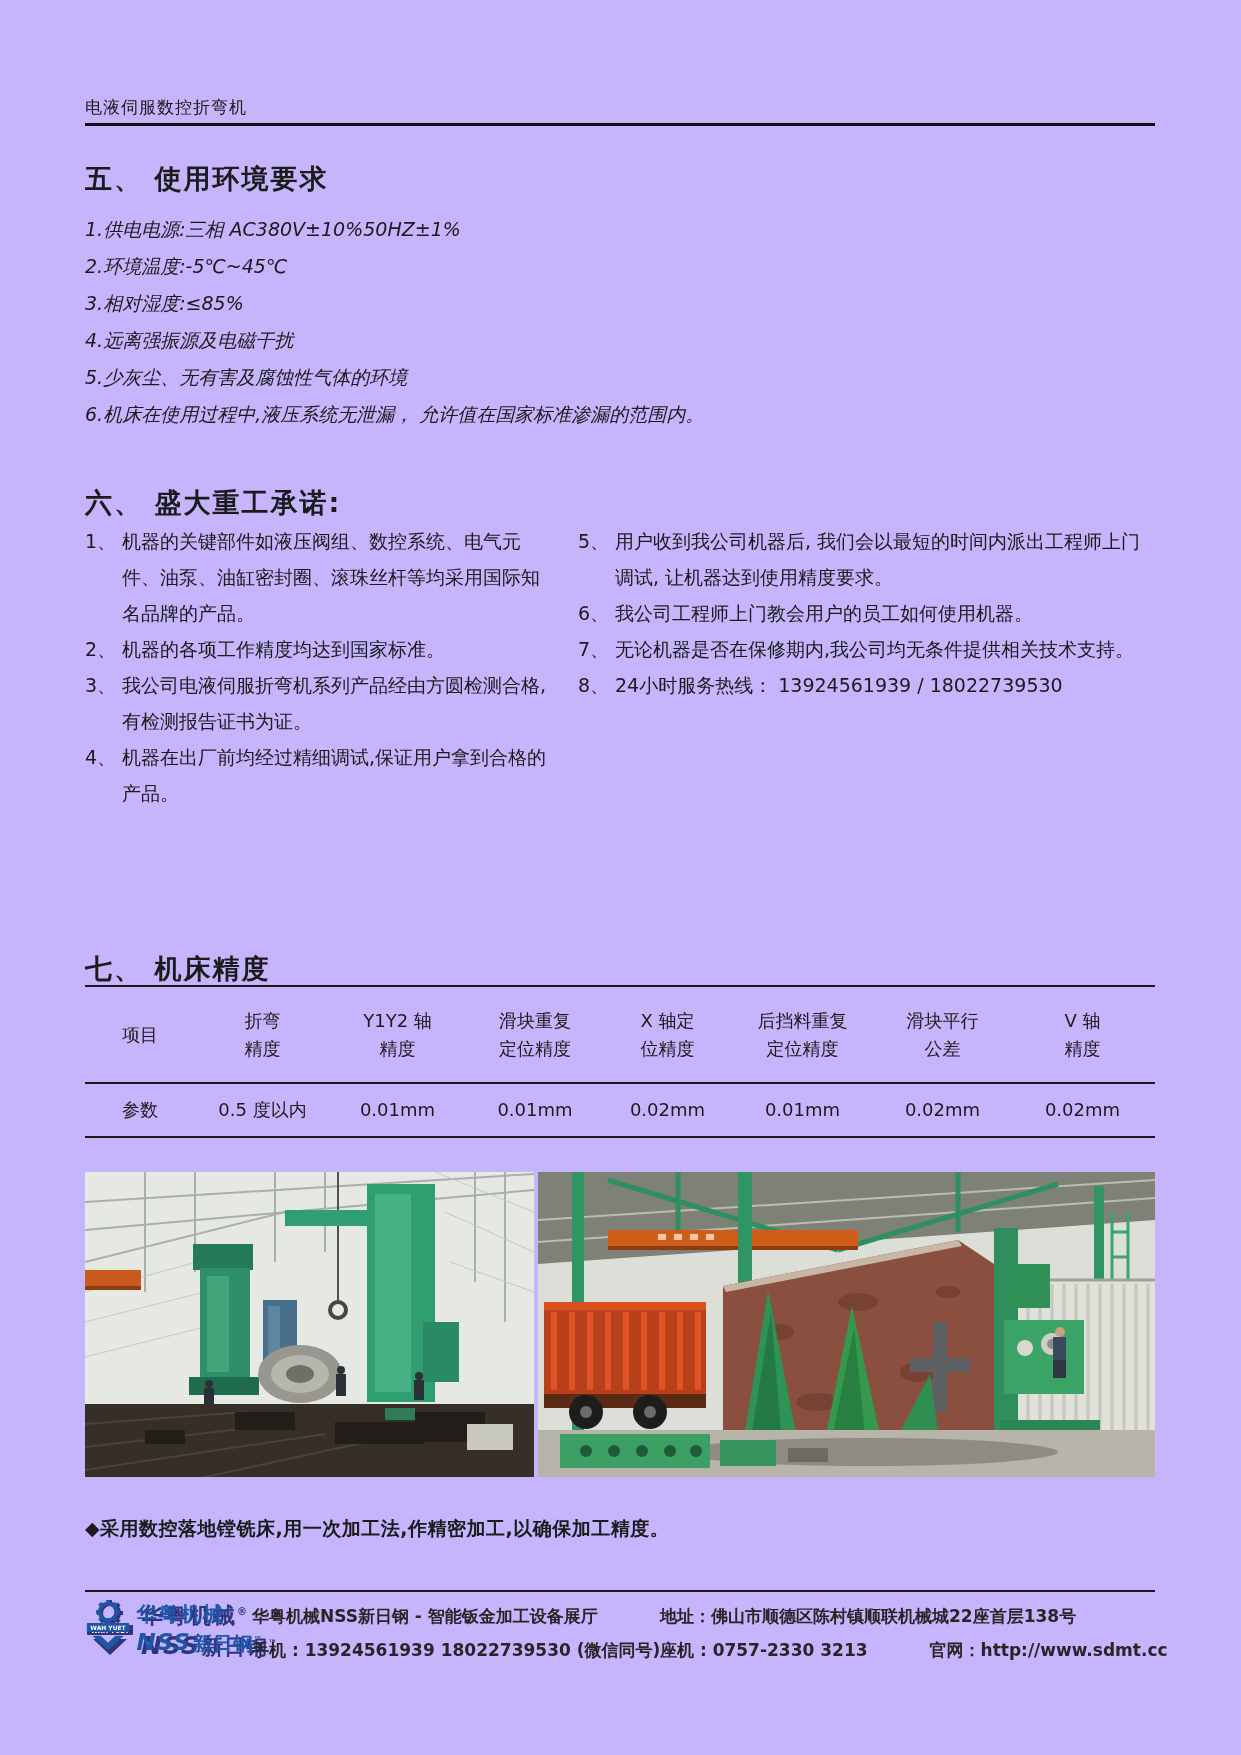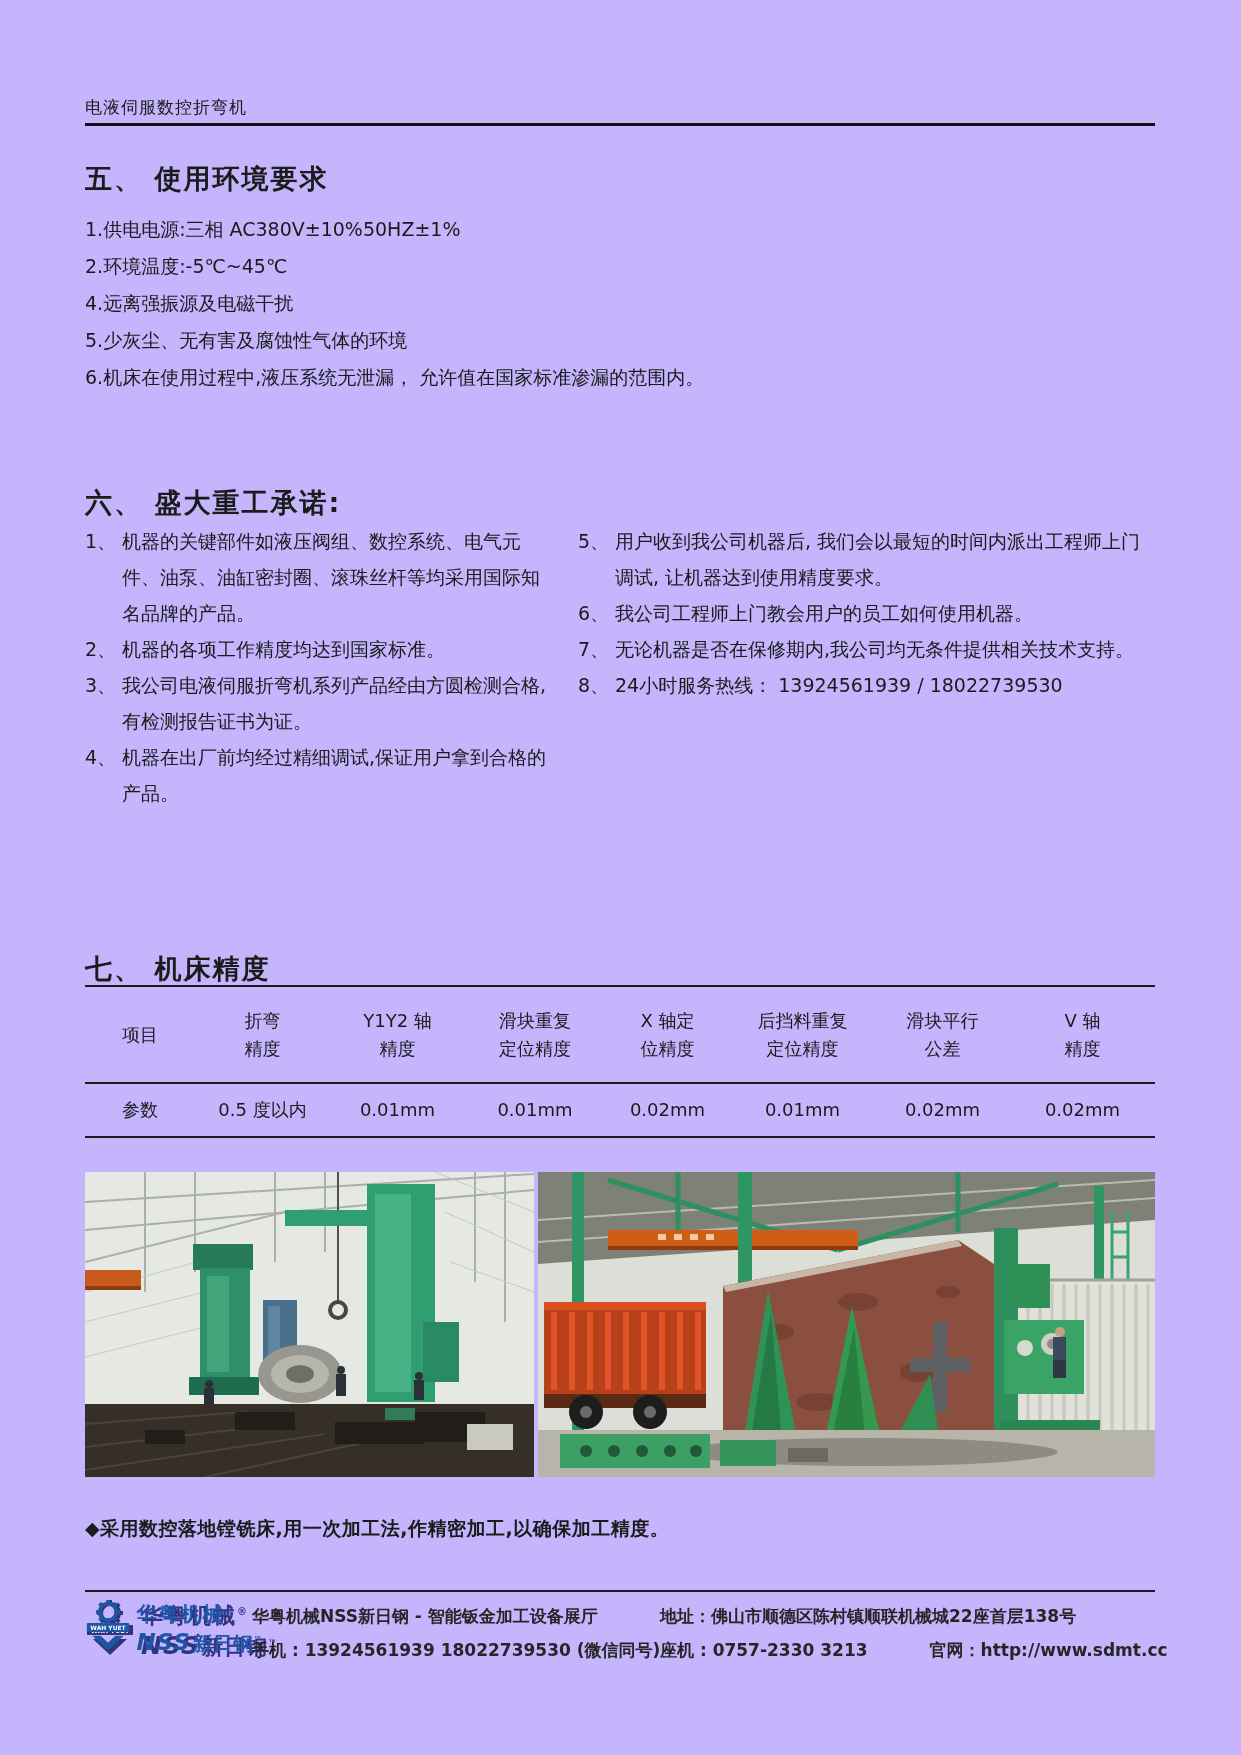--- a/index.html
+++ b/index.html
@@ -8,21 +8,21 @@
   .abs{position:absolute;}
 
   
   .doc-title{left:85px;top:96px;font-size:17px;letter-spacing:1px;}
   .head-rule{left:85px;top:123px;width:1070px;height:3px;background:#101010;}
 
   
   .sec-title{font-size:27px;font-weight:700;letter-spacing:2px;margin-top:13px;}
 
   
-  .env-list{left:85px;top:211px;width:1070px;}
+  .env-list{left:85px;top:211px;width:1070px;font-style:italic;}
   .env-list .li{font-size:19px;line-height:37px;white-space:nowrap;}
 
   
   .promise{left:85px;top:523px;width:1070px;display:flex;}
   .pcol-l{width:462px;}
   .pcol-r{width:577px;margin-left:31px;}
   .pitem{display:flex;font-size:19px;line-height:36px;}
   .pitem .num{flex:0 0 37px;}
   .pitem .txt{flex:1;}
 
@@ -75,20 +75,21 @@
 
 <div class="page">
 
   <div class="abs doc-title">电液伺服数控折弯机</div>
   <div class="abs head-rule"></div>
 
   <div class="abs sec-title" style="left:85px;top:148px;">五、 使用环境要求</div>
   <div class="abs env-list">
     <div class="li">1.供电电源:三相 AC380V±10%50HZ±1%</div>
     <div class="li">2.环境温度:-5℃~45℃</div>
+    <div class="li">3.相对湿度:≤85%</div>
     <div class="li">4.远离强振源及电磁干扰</div>
     <div class="li">5.少灰尘、无有害及腐蚀性气体的环境</div>
     <div class="li">6.机床在使用过程中,液压系统无泄漏， 允许值在国家标准渗漏的范围内。</div>
   </div>
 
   <div class="abs sec-title" style="left:85px;top:472px;">六、 盛大重工承诺:</div>
   <div class="abs promise">
     <div class="pcol-l">
       <div class="pitem">
         <span class="num">1、</span>

